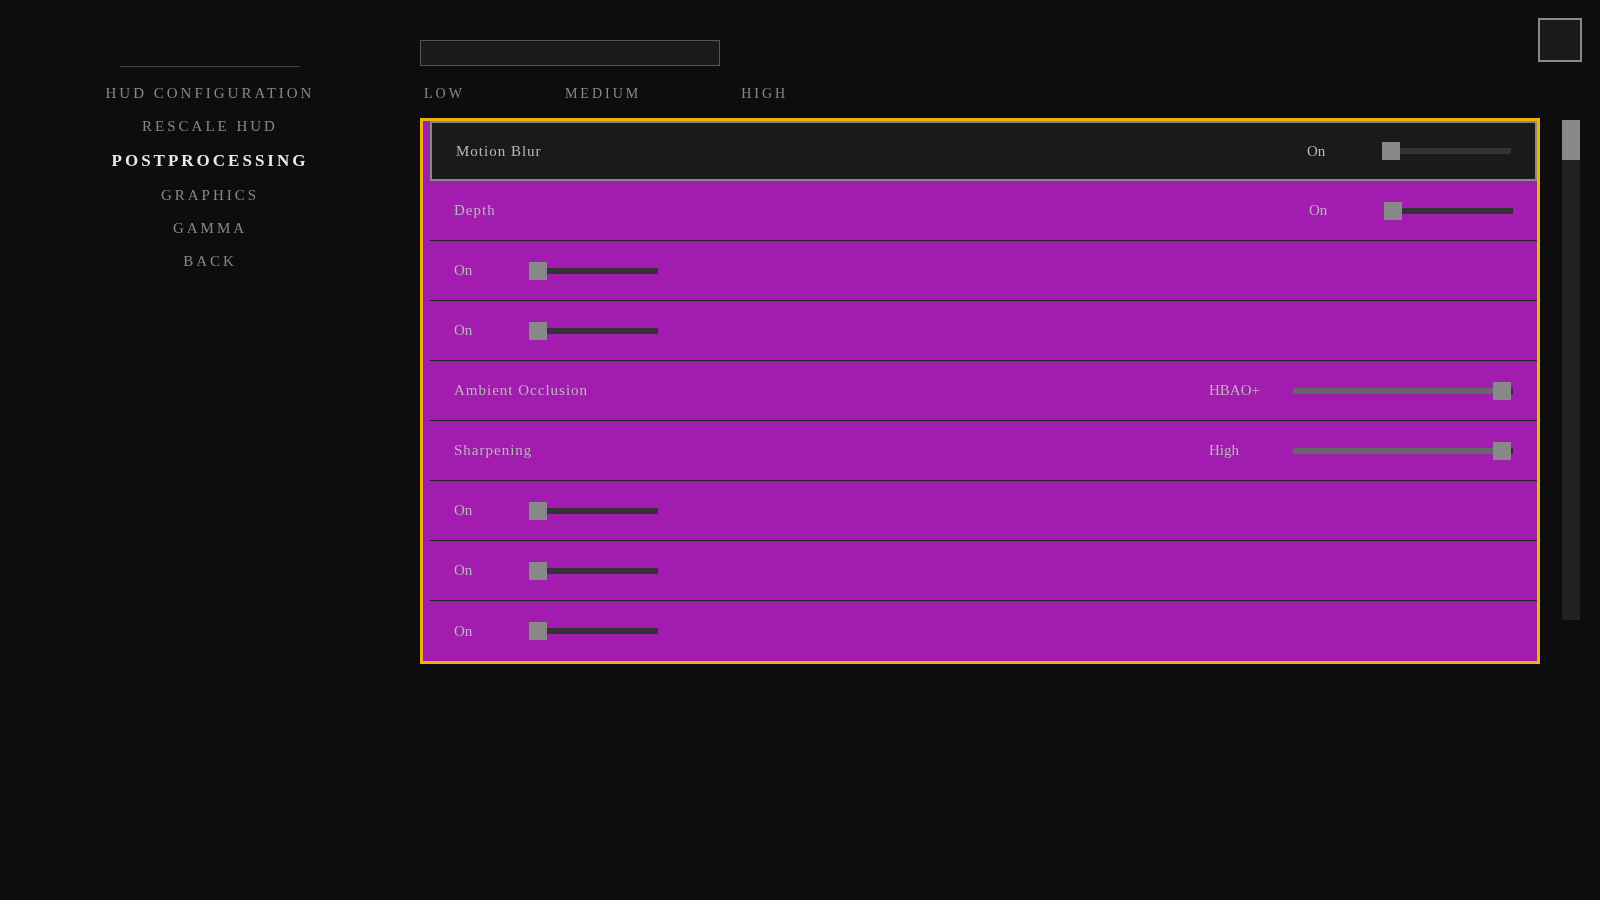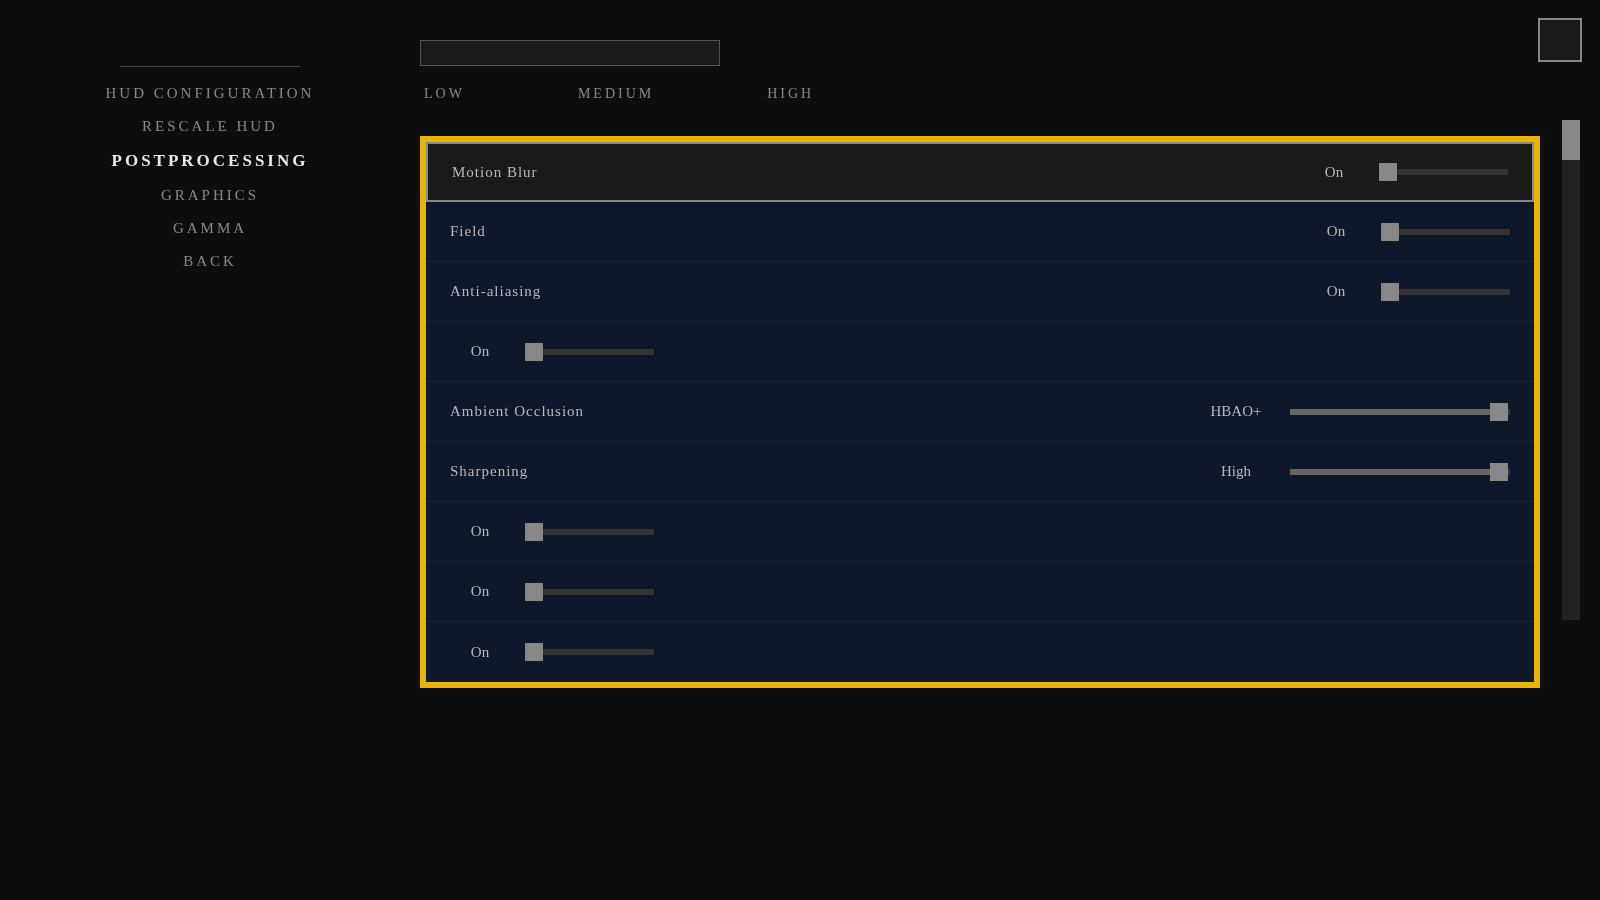--- a/index.html
+++ b/index.html
@@ -162,43 +162,44 @@
       font-size: 15px;
       color: #b0b0b0;
       letter-spacing: 1px;
       margin-bottom: 20px;
       width: 300px;
     }
 
     
     .preset-levels {
       display: flex;
-      gap: 13px;
-      margin-bottom: 34px;
+      gap: 0;
+      margin-bottom: 16px;
       padding-left: 4px;
     }
 
     .preset-level {
       font-size: 14px;
       letter-spacing: 3px;
       color: #888;
       text-transform: uppercase;
       cursor: pointer;
       margin-right: 100px;
     }
 
     .preset-level:last-child {
       margin-right: 0;
     }
 
     
     .settings-list {
-      border: 6px solid #eab308;
-      background: #0f172a;
+      border: 3px solid #eab308;
+      background: #a21caf;
       overflow: hidden;
+      padding-left: 7px;
     }
 
     .setting-row {
       display: flex;
       align-items: center;
       padding: 18px 24px;
       border-bottom: 1px solid #222;
       min-height: 60px;
       position: relative;
     }
@@ -217,21 +218,21 @@
       color: #b8b8b8;
       letter-spacing: 1px;
       flex: 1;
     }
 
     .setting-value {
       font-size: 15px;
       color: #b8b8b8;
       margin-right: 24px;
       min-width: 60px;
-      text-align: center;
+      text-align: left;
     }
 
     .slider-track {
       width: 120px;
       height: 6px;
       background: #333;
       position: relative;
       border-radius: 0;
     }
 
@@ -321,29 +322,28 @@
 
   <div class="setting-row selected">
         <div class="setting-name">Motion Blur</div>
         <div class="setting-value">On</div>
         <div class="slider-track">
           <div class="slider-fill" style="width: 0px;"></div>
           <div class="slider-thumb" style="left: -9px;"></div>
         </div>
       </div>
       <div class="setting-row">
-        <div class="setting-name">Field</div>
-        <div class="setting-value">On</div>
-        <div class="slider-track">
-          <div class="slider-fill" style="width: 0px;"></div>
-          <div class="slider-thumb" style="left: -9px;"></div>
-        </div>
-      </div>
-      <div class="setting-row">
-        <div class="setting-name">Anti-aliasing</div>
+        <div class="setting-name">Depth</div>
+        <div class="setting-value">On</div>
+        <div class="slider-track">
+          <div class="slider-fill" style="width: 0px;"></div>
+          <div class="slider-thumb" style="left: -9px;"></div>
+        </div>
+      </div>
+      <div class="setting-row">
         <div class="setting-value">On</div>
         <div class="slider-track">
           <div class="slider-fill" style="width: 0px;"></div>
           <div class="slider-thumb" style="left: -9px;"></div>
         </div>
       </div>
       <div class="setting-row">
         <div class="setting-value">On</div>
         <div class="slider-track">
           <div class="slider-fill" style="width: 0px;"></div>

